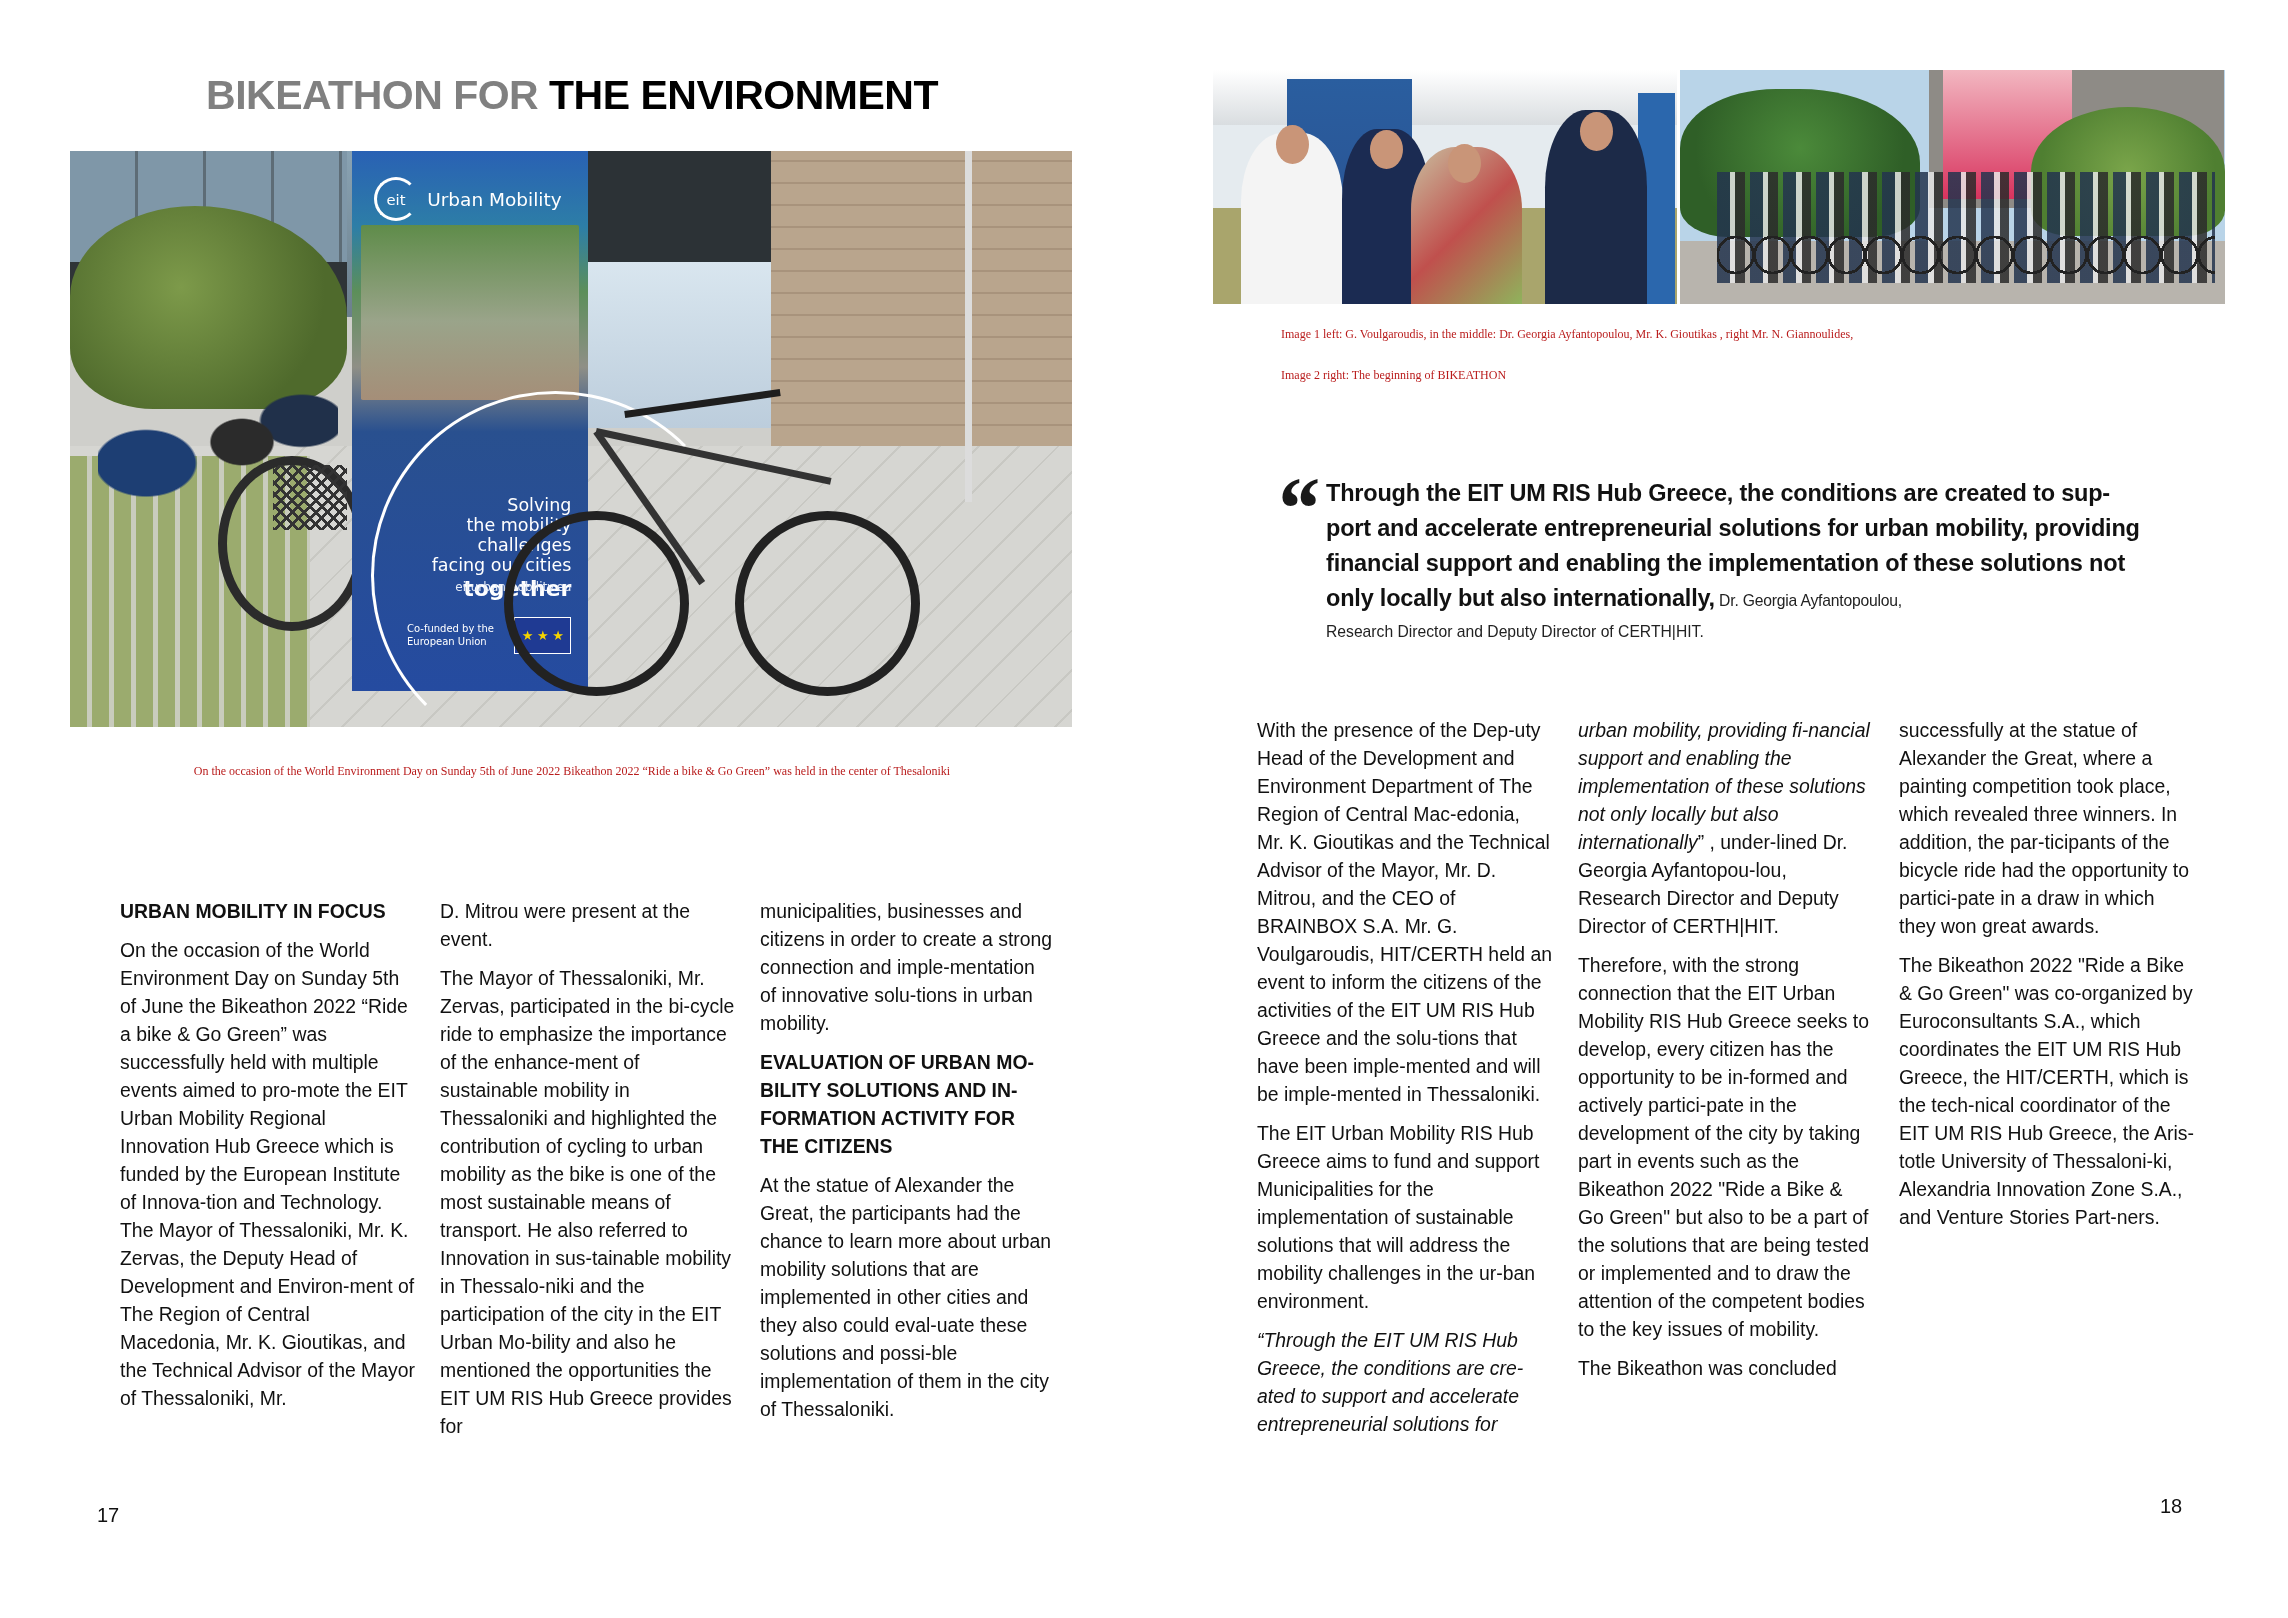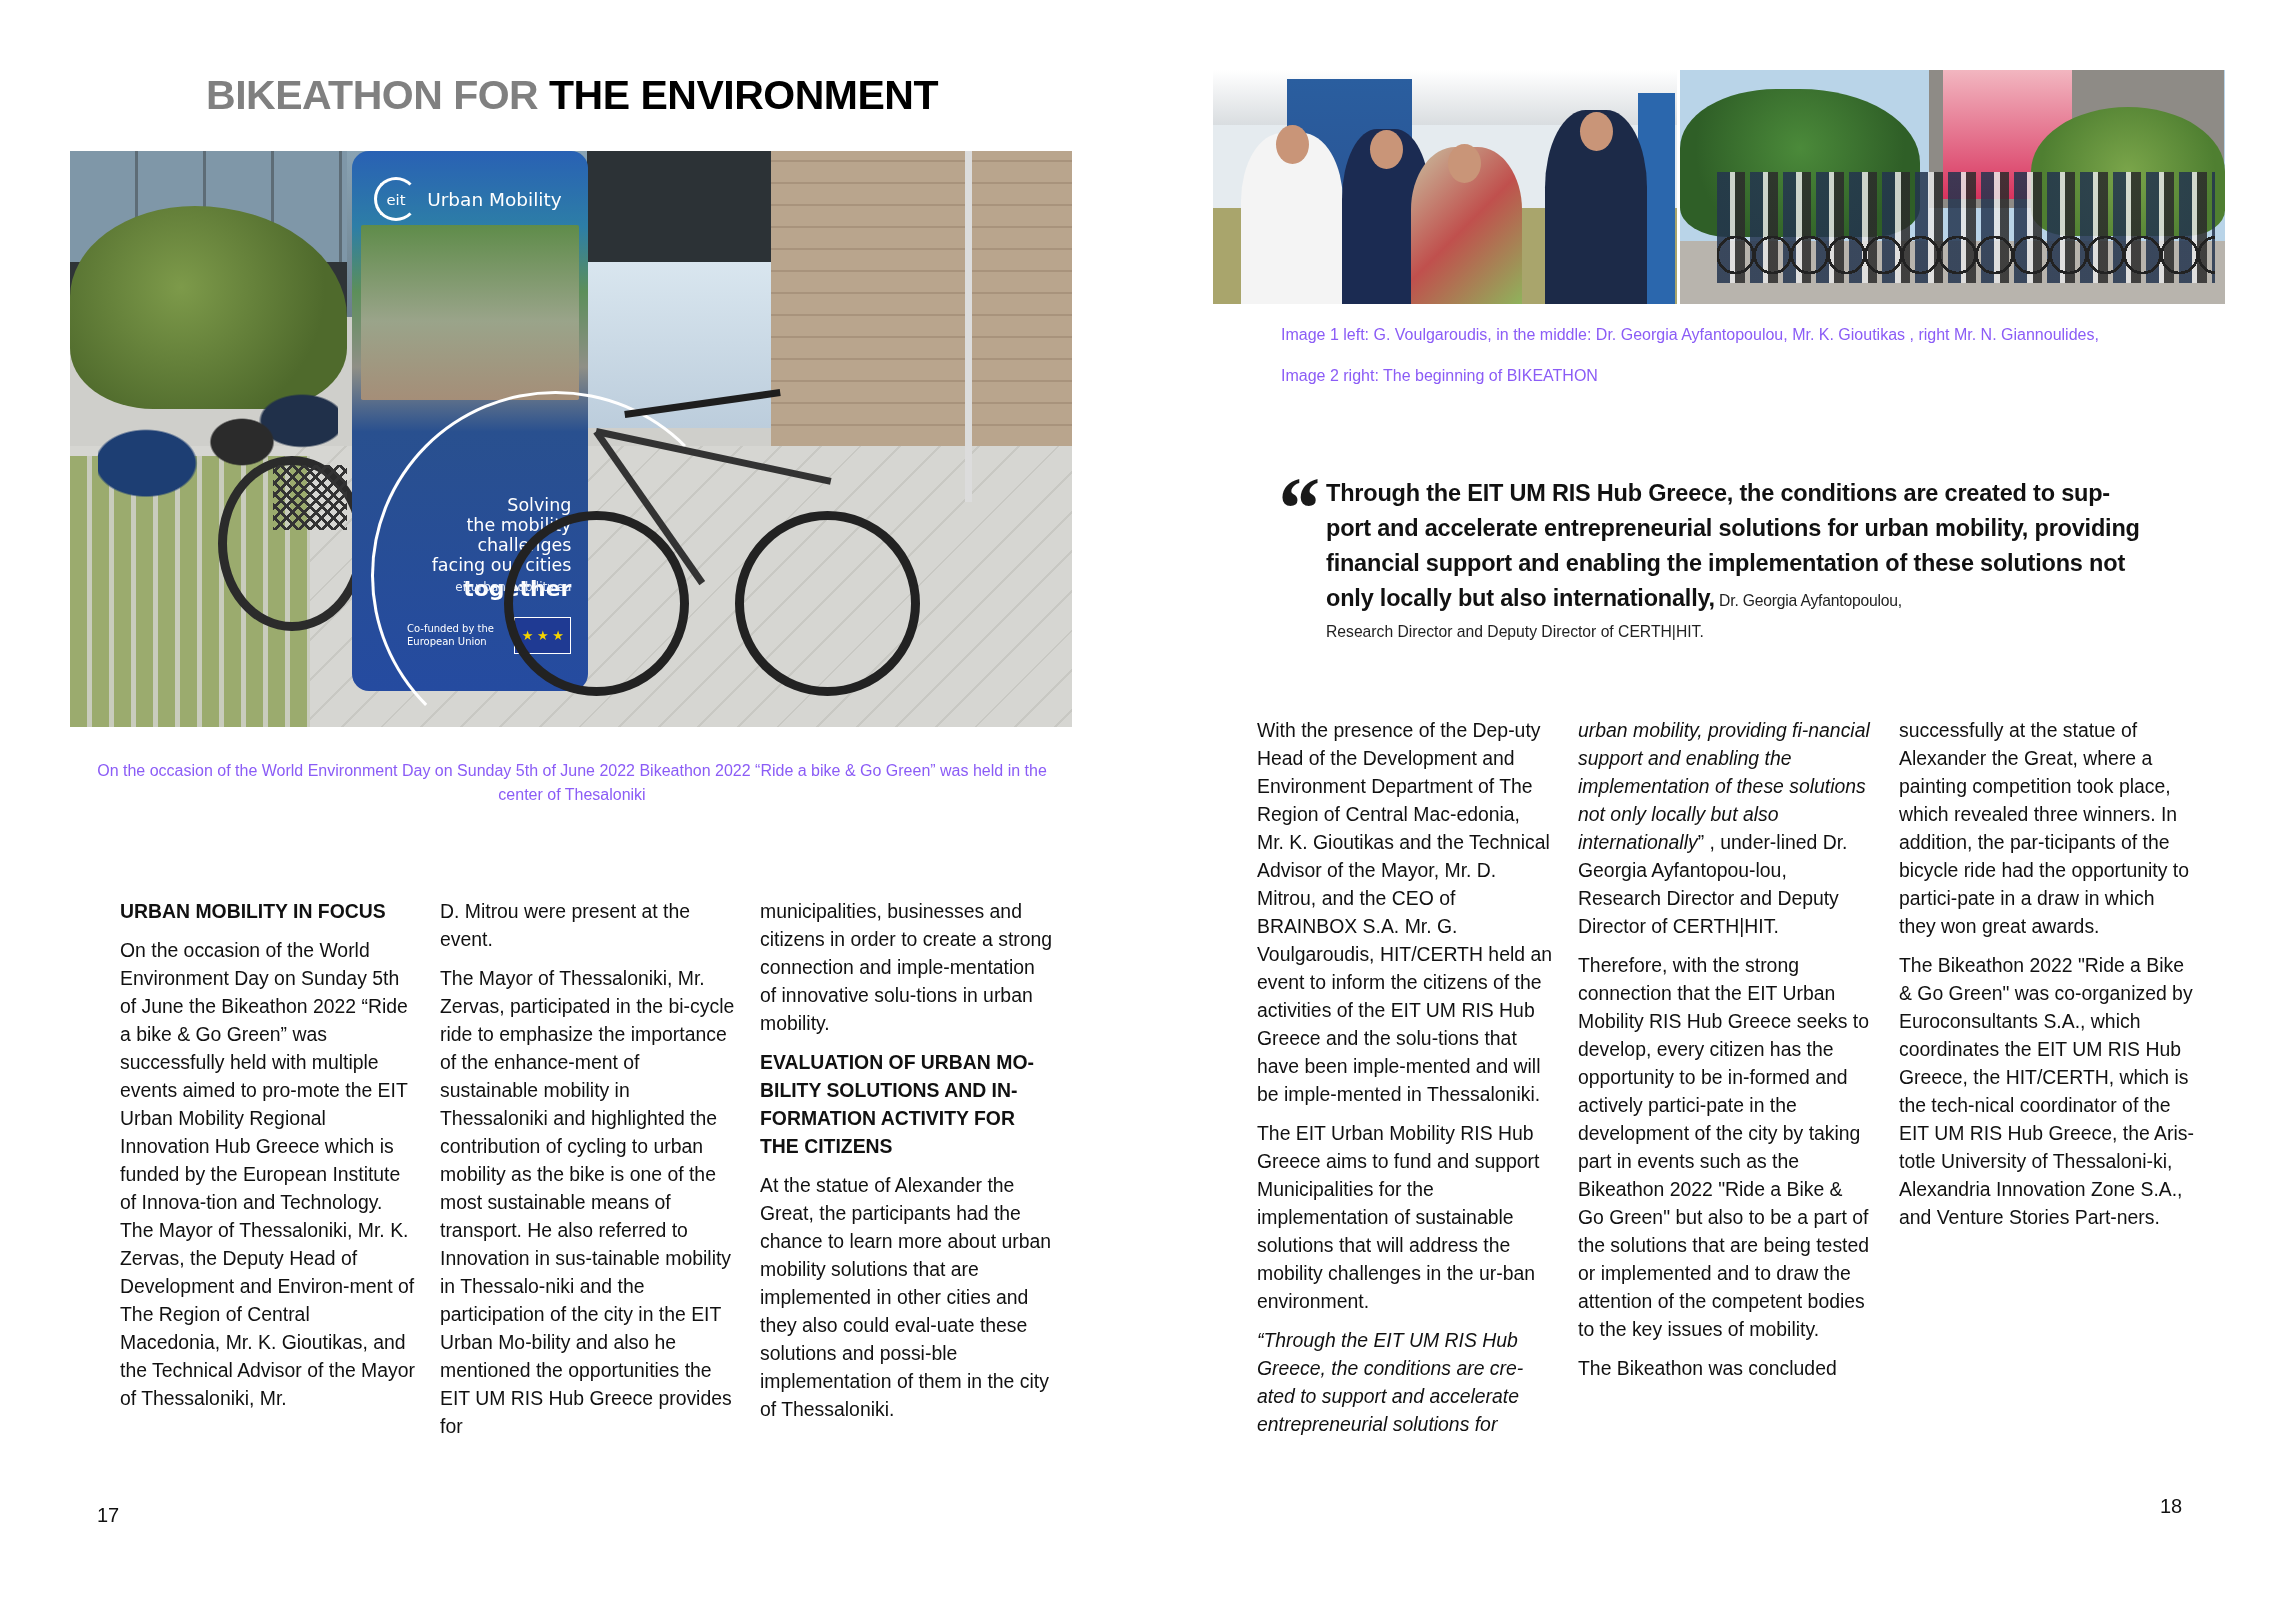--- a/index.html
+++ b/index.html
@@ -33,21 +33,21 @@
      background: repeating-linear-gradient(135deg, #d6d6d2 0 26px, #c8c8c3 26px 28px); }
   .pm-grass { position: absolute; left: 0; top: 305px; width: 240px; height: 271px;
      background: repeating-linear-gradient(90deg, #9bab6e 0 16.6px, #c9ccbd 16.6px 22px); }
   .pm-pole { position: absolute; left: 895px; top: 0; width: 7.4px; height: 351px; background: #dcdcdc; }
   .pm-people { position: absolute; left: 28px; top: 185px; width: 240px; height: 212px;
      background: radial-gradient(ellipse at 20% 60%, #1d3e73 0 18%, transparent 19%),
                  radial-gradient(ellipse at 60% 50%, #2b2b2b 0 15%, transparent 16%),
                  radial-gradient(ellipse at 85% 40%, #20304a 0 14%, transparent 15%); }
 
   .banner { position: absolute; left: 282px; top: 0; width: 236px; height: 540px;
-     background: linear-gradient(180deg, #2961b4 0%, #2d7ea7 14%, #5c8f5a 26%, #8f8f86 40%, #29508f 52%, #254ba0 100%); border-radius: 17px; }
+     background: linear-gradient(180deg, #2961b4 0%, #2d7ea7 14%, #5c8f5a 26%, #8f8f86 40%, #29508f 52%, #254ba0 100%); }
   .banner-logo { position: absolute; left: 22px; top: 26px; display: flex; align-items: center; gap: 9.2px; }
   .eit-ring { width: 44px; height: 44px; border: 3.7px solid #fff; border-radius: 50%; border-right-color: transparent;
      color: #fff; font-size: 14.8px; display: flex; align-items: center; justify-content: center; font-family: "DejaVu Sans", sans-serif; }
   .banner-brand { color: #fff; font-size: 18.5px; font-family: "DejaVu Sans", sans-serif; }
   .banner-scene { position: absolute; left: 9.2px; top: 74px; width: 218px; height: 175px;
      background: linear-gradient(180deg, #5f8c4a 0%, #9aa48a 55%, #a58e78 100%); border-radius: 1.8px; }
   .banner-arc { position: absolute; left: 18.5px; top: 240px; width: 369px; height: 369px; border: 3.7px solid #fff; border-radius: 50%; border-right-color: transparent; border-bottom-color: transparent; }
   .banner-tag { position: absolute; right: 16.6px; top: 314px; text-align: right; color: #fff;
      font-family: "DejaVu Sans", sans-serif; font-size: 17.5px; line-height: 20px; margin-top: 30px; }
   .banner-tag b { font-size: 22px; display: block; margin-top: 3.7px; }
@@ -82,21 +82,21 @@
   .pr-trees2 { position: absolute; left: 351px; top: 37px; width: 194px; height: 129px; border-radius: 50% 50% 20% 20%; background: radial-gradient(circle, #7aa54a, #4f7f31 75%); }
   .pr-building { position: absolute; left: 249px; top: 0; width: 295px; height: 138px; background: #8e8b86; }
   .pr-sign { position: absolute; left: 263px; top: 0; width: 129px; height: 129px; background: linear-gradient(#f2b6c0, #d8335e); }
   .pr-ground { position: absolute; left: 0; top: 171px; width: 100%; height: 64px; background: #b8b4ad; }
   .pr-riders { position: absolute; left: 37px; top: 102px; width: 498px; height: 111px;
      background: repeating-linear-gradient(90deg, #23344e 0 13px, #e6e6e6 13px 18.5px, #2b2b2b 18.5px 28px, transparent 28px 33px); opacity: 0.85; }
   .pr-wheels { position: absolute; left: 37px; top: 157px; width: 498px; height: 55px;
      background: repeating-radial-gradient(circle at 18.5px 28px, transparent 0 16.6px, #222 16.6px 19.4px, transparent 19.4px 37px); background-size: 37px 55px; }
 
   
-  .caption { position: absolute; font-family: Liberation Sans, sans-serif; color: #8b5cf6; font-size: 16px; line-height: 24px; }
+  .caption { position: absolute; font-family: Liberation Serif, serif; color: #b91c1c; font-size: 12px; line-height: 24px; }
   .caption-main { left: 83px; top: 759px; width: 978px; text-align: center; }
   .caption-right { left: 1281px; top: 314px; width: 941px; line-height: 41px; }
 
   
   .pull-quote { position: absolute; left: 1274px; top: 476px; width: 868px; }
   .pq-mark { position: absolute; left: 0; top: -5.5px; font-family: "Liberation Serif", serif; font-style: italic; font-weight: bold; font-size: 89px; line-height: 74px; color: #1a1a1a; }
   .pq-text { margin-left: 52px; font-family: "Liberation Sans", sans-serif; font-weight: bold; font-size: 23.5px; line-height: 35px; color: #111; letter-spacing: -0.2px; }
   .pq-attr { font-weight: normal; font-size: 15.7px; color: #222; }
   .pq-role { display: block; margin-left: 52px; font-family: "Liberation Sans", sans-serif; font-size: 15.7px; line-height: 28px; color: #222; }
 

